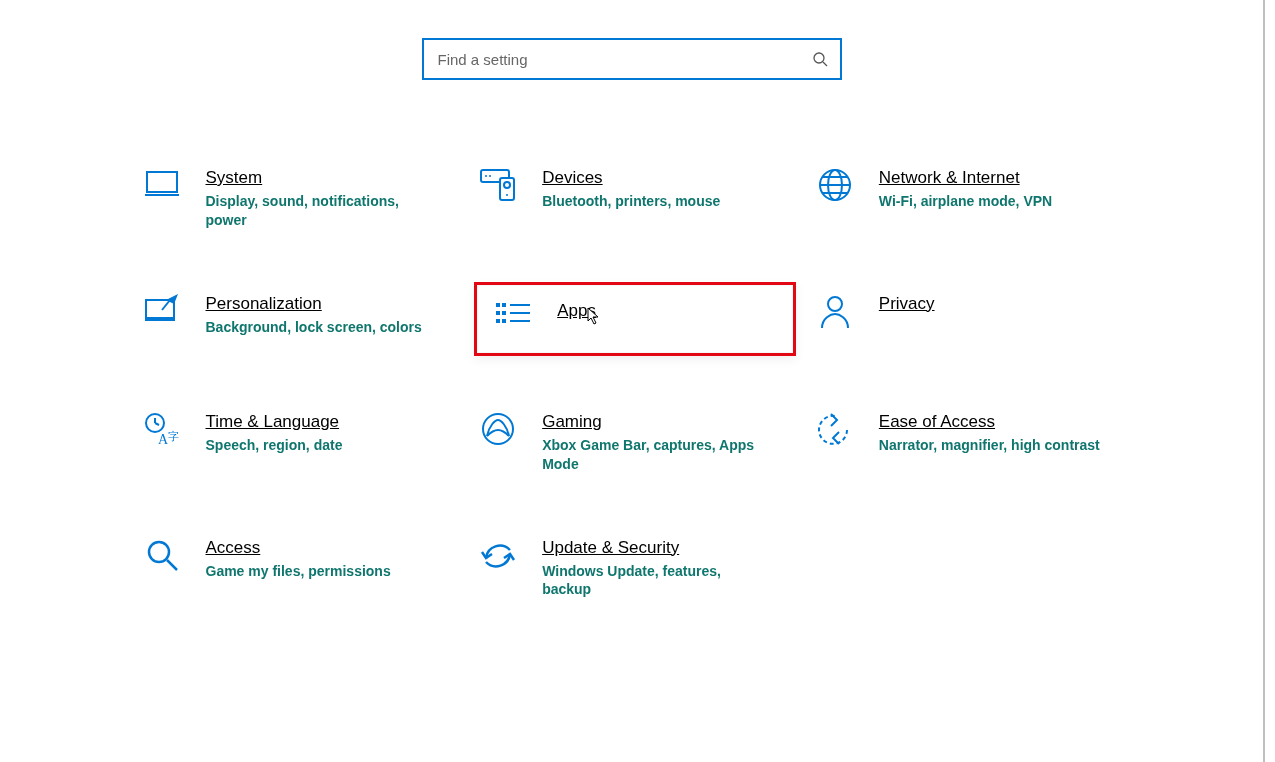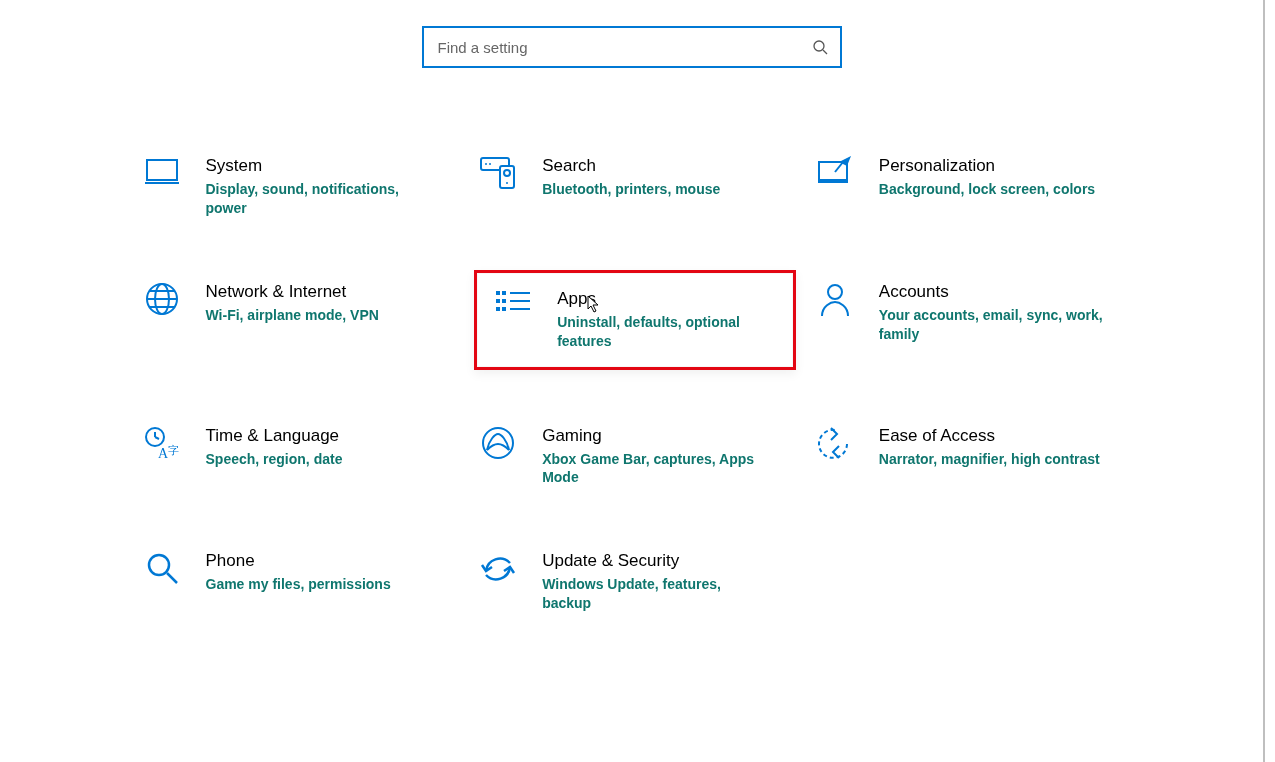--- a/index.html
+++ b/index.html
@@ -9,21 +9,21 @@
       width: 1275px;
       height: 762px;
       position: relative;
       overflow: hidden;
     }
     .content {
       width: 1265px;
       height: 762px;
       border-right: 2px solid #bfbfbf;
       position: relative;
-      padding-top: 26px;
+      padding-top: 38px;
     }
     .search-wrap {
       width: 420px;
       margin: 0 auto 80px auto;
       border: 2px solid #0078d4;
       height: 42px;
       display: flex;
       align-items: center;
       padding: 0 12px 0 14px;
       justify-content: space-between;
@@ -71,20 +71,21 @@
       align-items:flex-start;
       justify-content:center;
       color:#0078d4;
     }
     .tile-text { max-width: 230px; }
     .tile-title {
       font-size: 17px;
       color: #000;
       font-weight: 400;
       margin-bottom: 4px;
+      text-decoration: underline;
     }
     .tile-desc {
       font-size: 14px;
       color: #0f766e;
       line-height: 1.35;
       font-weight: bold;
     }
     .cursor {
       position: absolute;
       top: 22px;
@@ -130,92 +131,90 @@
         <svg width="36" height="34" viewBox="0 0 36 34" fill="none" stroke="#0078d4" stroke-width="2">
           <rect x="1" y="2" width="28" height="12" rx="2"></rect>
           <circle cx="6" cy="8" r="1" fill="#0078d4" stroke="none"></circle>
           <circle cx="10" cy="8" r="1" fill="#0078d4" stroke="none"></circle>
           <rect x="20" y="10" width="14" height="22" rx="2" fill="#fff"></rect>
           <circle cx="27" cy="17" r="3"></circle>
           <circle cx="27" cy="27" r="1" fill="#0078d4" stroke="none"></circle>
         </svg>
       </span>
       <div class="tile-text">
-        <div class="tile-title">Search</div>
+        <div class="tile-title">Devices</div>
         <div class="tile-desc">Bluetooth, printers, mouse</div>
       </div>
     </div>
 
-
-    <div class="tile">
-      <span class="icon-box">
-        <svg width="36" height="30" viewBox="0 0 36 30" fill="none" stroke="#0078d4" stroke-width="2">
-          <rect x="2" y="6" width="28" height="20"></rect>
-          <line x1="2" y1="24" x2="30" y2="24"></line>
-          <path d="M22 6 L34 0 L30 10 Z" fill="#0078d4" stroke="none"></path>
-          <line x1="26" y1="6" x2="18" y2="16"></line>
-        </svg>
-      </span>
-      <div class="tile-text">
-        <div class="tile-title">Personalization</div>
-        <div class="tile-desc">Background, lock screen, colors</div>
-      </div>
-    </div>
 
     <div class="tile">
       <span class="icon-box">
         <svg width="34" height="34" viewBox="0 0 34 34" fill="none" stroke="#0078d4" stroke-width="2">
           <circle cx="17" cy="17" r="15"></circle>
           <ellipse cx="17" cy="17" rx="7" ry="15"></ellipse>
           <line x1="2" y1="17" x2="32" y2="17"></line>
           <line x1="4" y1="9" x2="30" y2="9"></line>
           <line x1="4" y1="25" x2="30" y2="25"></line>
         </svg>
       </span>
       <div class="tile-text">
         <div class="tile-title">Network &amp; Internet</div>
         <div class="tile-desc">Wi-Fi, airplane mode, VPN</div>
+      </div>
+    </div>
+
+    <div class="tile">
+      <span class="icon-box">
+        <svg width="36" height="30" viewBox="0 0 36 30" fill="none" stroke="#0078d4" stroke-width="2">
+          <rect x="2" y="6" width="28" height="20"></rect>
+          <line x1="2" y1="24" x2="30" y2="24"></line>
+          <path d="M22 6 L34 0 L30 10 Z" fill="#0078d4" stroke="none"></path>
+          <line x1="26" y1="6" x2="18" y2="16"></line>
+        </svg>
+      </span>
+      <div class="tile-text">
+        <div class="tile-title">Personalization</div>
+        <div class="tile-desc">Background, lock screen, colors</div>
       </div>
     </div>
 
     <div class="tile highlighted">
       <span class="icon-box">
         <svg width="34" height="28" viewBox="0 0 34 28" fill="#0078d4">
           <rect x="0" y="2" width="4" height="4"></rect>
             <rect x="0" y="10" width="4" height="4"></rect>
             <rect x="0" y="18" width="4" height="4"></rect>
           <rect x="6" y="2" width="4" height="4"></rect>
             <rect x="6" y="10" width="4" height="4"></rect>
             <rect x="6" y="18" width="4" height="4"></rect>
           <rect x="14" y="3" width="20" height="2"></rect>
             <rect x="14" y="11" width="20" height="2"></rect>
             <rect x="14" y="19" width="20" height="2"></rect>
         </svg>
       </span>
       <div class="tile-text">
         <div class="tile-title">Apps</div>
-        <div class="tile-desc">Uninstall, defaults, optional features</div>
       </div>
       <span class="cursor">
         <svg width="14" height="18" viewBox="0 0 14 18" fill="#fff" stroke="#000" stroke-width="1">
           <path d="M1 1 L1 14 L4 11 L7 17 L9 16 L6 10 L11 10 Z"></path>
         </svg>
       </span>
     </div>
 
     <div class="tile">
       <span class="icon-box">
         <svg width="32" height="36" viewBox="0 0 32 36" fill="none" stroke="#0078d4" stroke-width="2">
           <circle cx="16" cy="10" r="7"></circle>
           <path d="M3 34 C3 24 12 20 16 20 C20 20 29 24 29 34"></path>
         </svg>
       </span>
       <div class="tile-text">
-        <div class="tile-title">Accounts</div>
-        <div class="tile-desc">Your accounts, email, sync, work, family</div>
+        <div class="tile-title">Privacy</div>
       </div>
     </div>
 
     <div class="tile">
       <span class="icon-box">
         <svg width="36" height="34" viewBox="0 0 36 34" fill="none" stroke="#0078d4" stroke-width="2">
           <circle cx="11" cy="11" r="9"></circle>
           <line x1="11" y1="6" x2="11" y2="11"></line>
             <line x1="11" y1="11" x2="15" y2="13"></line>
           <text x="14" y="32" font-size="14" fill="#0078d4" stroke="none" font-family="Segoe UI">A</text>
@@ -257,21 +256,21 @@
     </div>
 
     <div class="tile">
       <span class="icon-box">
         <svg width="34" height="34" viewBox="0 0 34 34" fill="none" stroke="#0078d4" stroke-width="2.5">
           <circle cx="14" cy="14" r="10"></circle>
           <line x1="22" y1="22" x2="32" y2="32"></line>
         </svg>
       </span>
       <div class="tile-text">
-        <div class="tile-title">Phone</div>
+        <div class="tile-title">Access</div>
         <div class="tile-desc">Game my files, permissions</div>
       </div>
     </div>
 
 
     <div class="tile">
       <span class="icon-box">
         <svg width="36" height="36" viewBox="0 0 36 36" fill="none" stroke="#0078d4" stroke-width="2.5">
           <path d="M30 12 A14 14 0 0 0 6 20"></path>
           <polyline points="2,14 6,20 12,16"></polyline>

